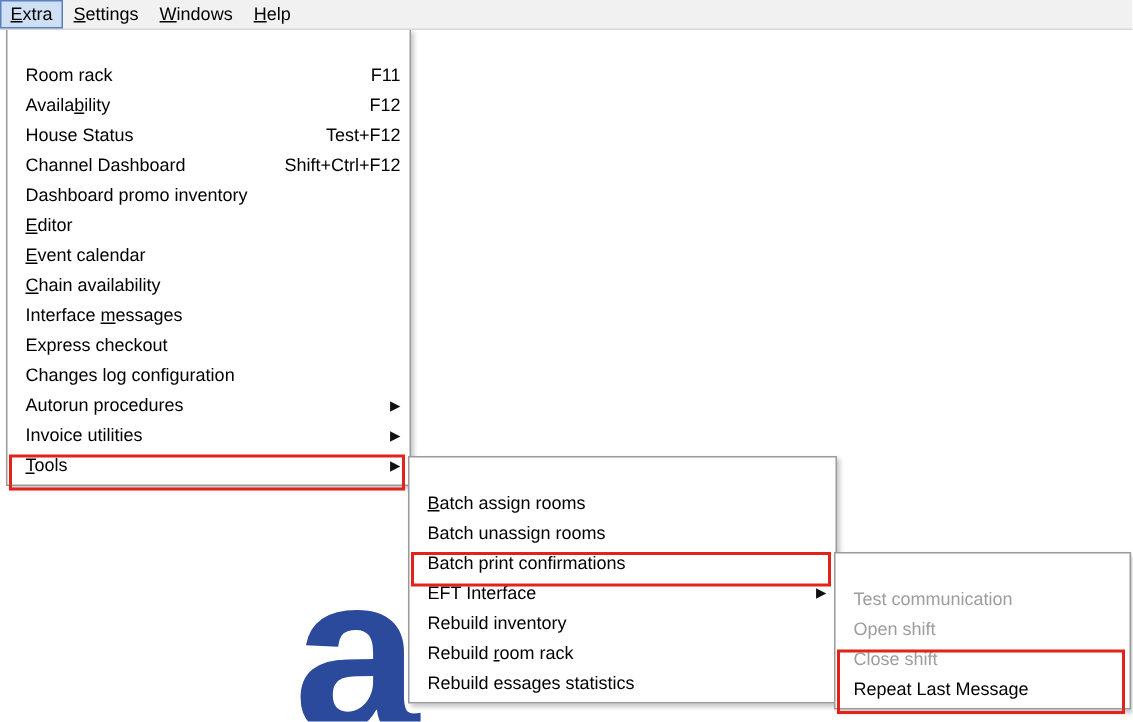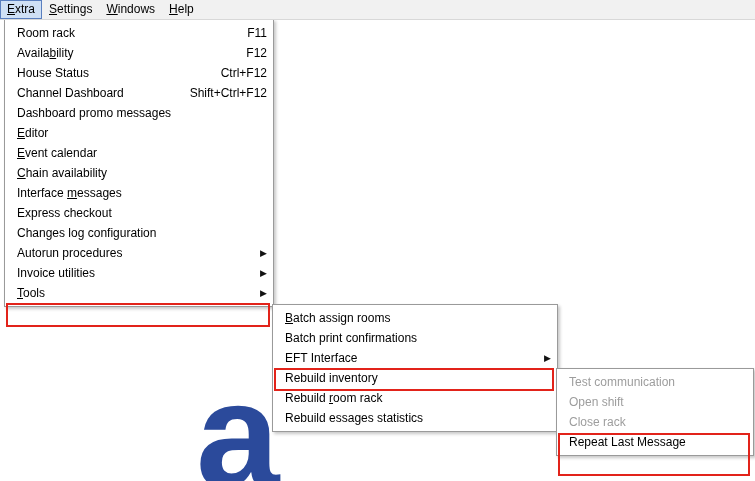--- a/index.html
+++ b/index.html
@@ -57,21 +57,21 @@
     border: 1px solid #5a7fbf;
     padding: 1px 6px 1px 6px;
   }
 
   
   .menu-panel {
     position: absolute;
     background: #ffffff;
     border: 1px solid #9a9a9a;
     box-shadow: 2px 2px 3px rgba(0,0,0,0.22);
-    padding: 3px 0 3px 0;
+    padding: 20px 0 3px 0;
     z-index: 30;
   }
   .menu-row {
     position: relative;
     display: flex;
     align-items: center;
     height: 20px;
     padding: 0 6px 0 12px;
     white-space: nowrap;
     font-size: 12px;
@@ -160,28 +160,28 @@
   <div class="menu-row has-accel">
     <span class="label">Room rack</span>
     <span class="accel">F11</span>
   </div>
   <div class="menu-row has-accel">
     <span class="label">Availa<span class="mn">b</span>ility</span>
     <span class="accel">F12</span>
   </div>
   <div class="menu-row has-accel">
     <span class="label">House Status</span>
-    <span class="accel">Ctrl+F12</span>
+    <span class="accel">Test+F12</span>
   </div>
   <div class="menu-row has-accel">
     <span class="label">Channel Dashboard</span>
     <span class="accel">Shift+Ctrl+F12</span>
   </div>
   <div class="menu-row">
-    <span class="label">Dashboard promo messages</span>
+    <span class="label">Dashboard promo inventory</span>
   </div>
   <div class="menu-row">
     <span class="label"><span class="mn">E</span>ditor</span>
   </div>
   <div class="menu-row">
     <span class="label"><span class="mn">E</span>vent calendar</span>
   </div>
   <div class="menu-row">
     <span class="label"><span class="mn">C</span>hain availability</span>
   </div>
@@ -204,20 +204,23 @@
   </div>
   <div class="menu-row">
     <span class="label"><span class="mn">T</span>ools</span>
     <span class="arrow">▶</span>
   </div>
 </div>
 
 <div class="menu-panel" id="tools-menu">
   <div class="menu-row">
     <span class="label"><span class="mn">B</span>atch assign rooms</span>
+  </div>
+  <div class="menu-row">
+    <span class="label">Batch unassign rooms</span>
   </div>
   <div class="menu-row">
     <span class="label">Batch print confirmations</span>
   </div>
   <div class="menu-row">
     <span class="label">EFT Interface</span>
     <span class="arrow">▶</span>
   </div>
   <div class="menu-row">
     <span class="label">Rebuild inventory</span>
@@ -231,21 +234,21 @@
 </div>
 
 <div class="menu-panel" id="eft-menu">
   <div class="menu-row disabled">
     <span class="label">Test communication</span>
   </div>
   <div class="menu-row disabled">
     <span class="label">Open shift</span>
   </div>
   <div class="menu-row disabled">
-    <span class="label">Close rack</span>
+    <span class="label">Close shift</span>
   </div>
   <div class="menu-row">
     <span class="label">Repeat Last Message</span>
   </div>
 </div>
 
 <div class="redbox" style="left:6px; top:303px; width:264px; height:24px;"></div>
 <div class="redbox" style="left:274px; top:368px; width:280px; height:23px;"></div>
 <div class="redbox" style="left:558px; top:433px; width:192px; height:43px;"></div>
 

